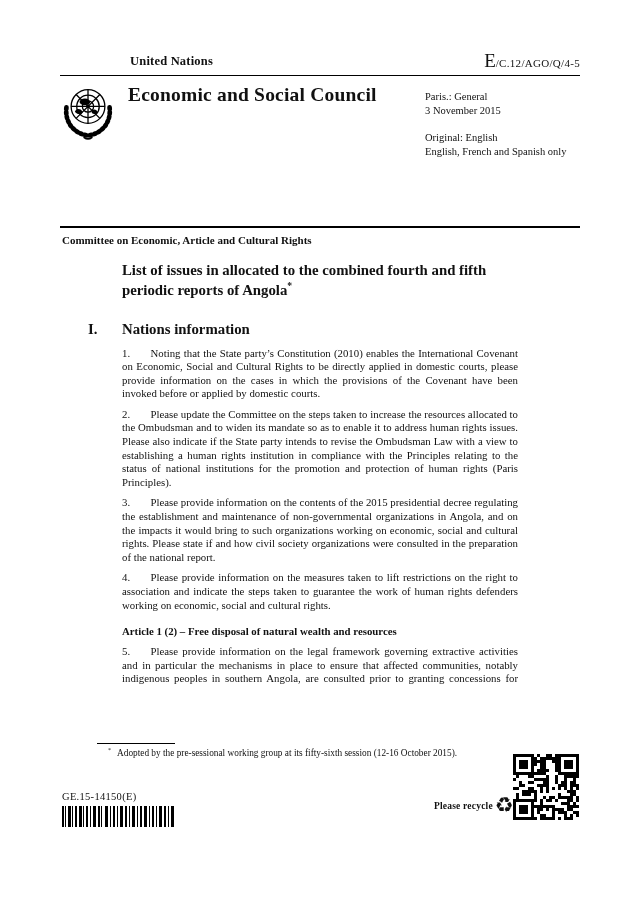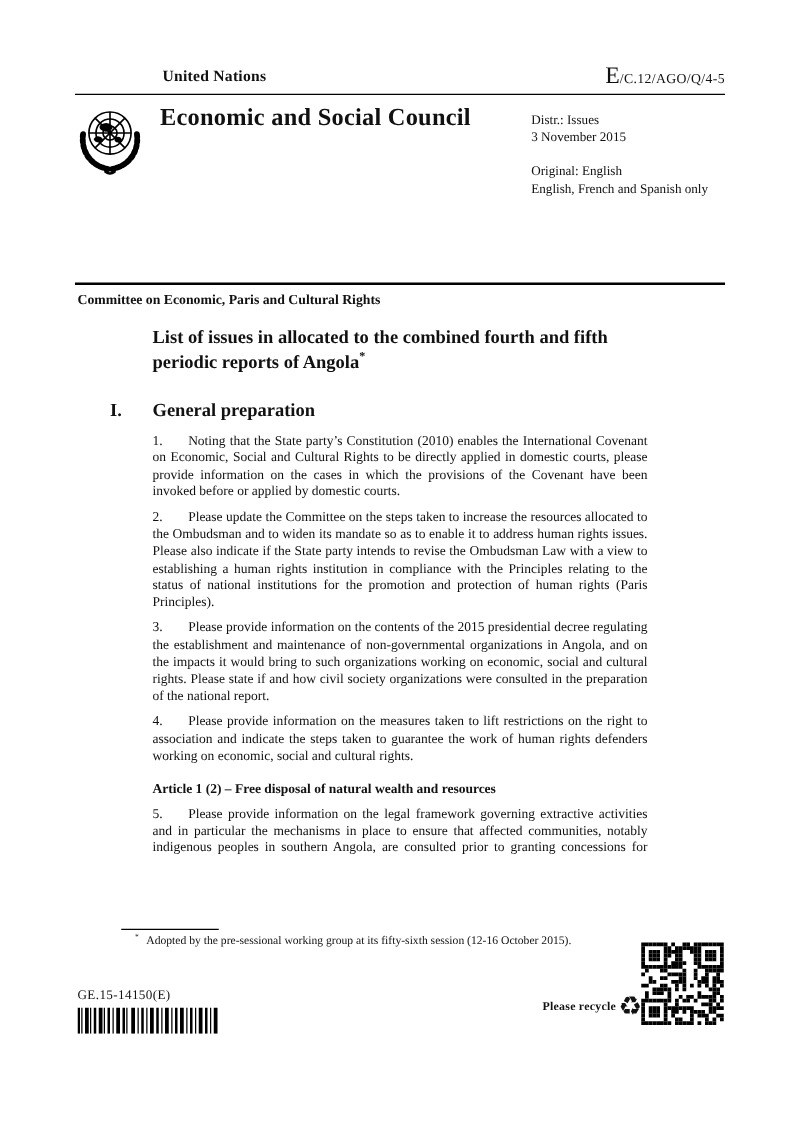--- a/index.html
+++ b/index.html
@@ -72,36 +72,36 @@
     <g fill="none" stroke="#000" stroke-linecap="round">
       <path d="M9 28 C7 44 17 56 32 58" stroke-width="5" stroke-dasharray="2.2 2.6"></path>
       <path d="M55 28 C57 44 47 56 32 58" stroke-width="5" stroke-dasharray="2.2 2.6"></path>
       <path d="M28 60 q4 3 8 0" stroke-width="2"></path>
     </g>
   </svg>
 
   <div class="council-title">Economic and Social Council</div>
 
   <div class="meta">
-    <div>Distr.: Issues</div>
+    <div>Paris.: General</div>
     <div>3 November 2015</div>
     <div class="gap"></div>
     <div>Original: English</div>
     <div>English, French and Spanish only</div>
   </div>
 
   <div class="rule-thick"></div>
-  <div class="committee">Committee on Economic, Paris and Cultural Rights</div>
+  <div class="committee">Committee on Economic, Article and Cultural Rights</div>
 
   <div class="content">
     <h1 class="doc-title"><span>List of issues in allocated to the combined fourth and fifth periodic reports of Angola</span><sup>*</sup></h1>
 
     <div class="sec-head">
       <span class="sec-num">I.</span>
-      <span class="sec-title">General preparation</span>
+      <span class="sec-title">Nations information</span>
     </div>
 
     <div class="paras">
       <p class="para"><span class="pnum">1.</span><span>Noting that the State party’s Constitution (2010) enables the International Covenant on Economic, Social and Cultural Rights to be directly applied in domestic courts, please provide information on the cases in which the provisions of the Covenant have been invoked before or applied by domestic courts.</span></p>
       <p class="para"><span class="pnum">2.</span><span>Please update the Committee on the steps taken to increase the resources allocated to the Ombudsman and to widen its mandate so as to enable it to address human rights issues. Please also indicate if the State party intends to revise the Ombudsman Law with a view to establishing a human rights institution in compliance with the Principles relating to the status of national institutions for the promotion and protection of human rights (Paris Principles).</span></p>
       <p class="para"><span class="pnum">3.</span><span>Please provide information on the contents of the 2015 presidential decree regulating the establishment and maintenance of non-governmental organizations in Angola, and on the impacts it would bring to such organizations working on economic, social and cultural rights. Please state if and how civil society organizations were consulted in the preparation of the national report.</span></p>
       <p class="para"><span class="pnum">4.</span><span>Please provide information on the measures taken to lift restrictions on the right to association and indicate the steps taken to guarantee the work of human rights defenders working on economic, social and cultural rights.</span></p>
     </div>
 
 

